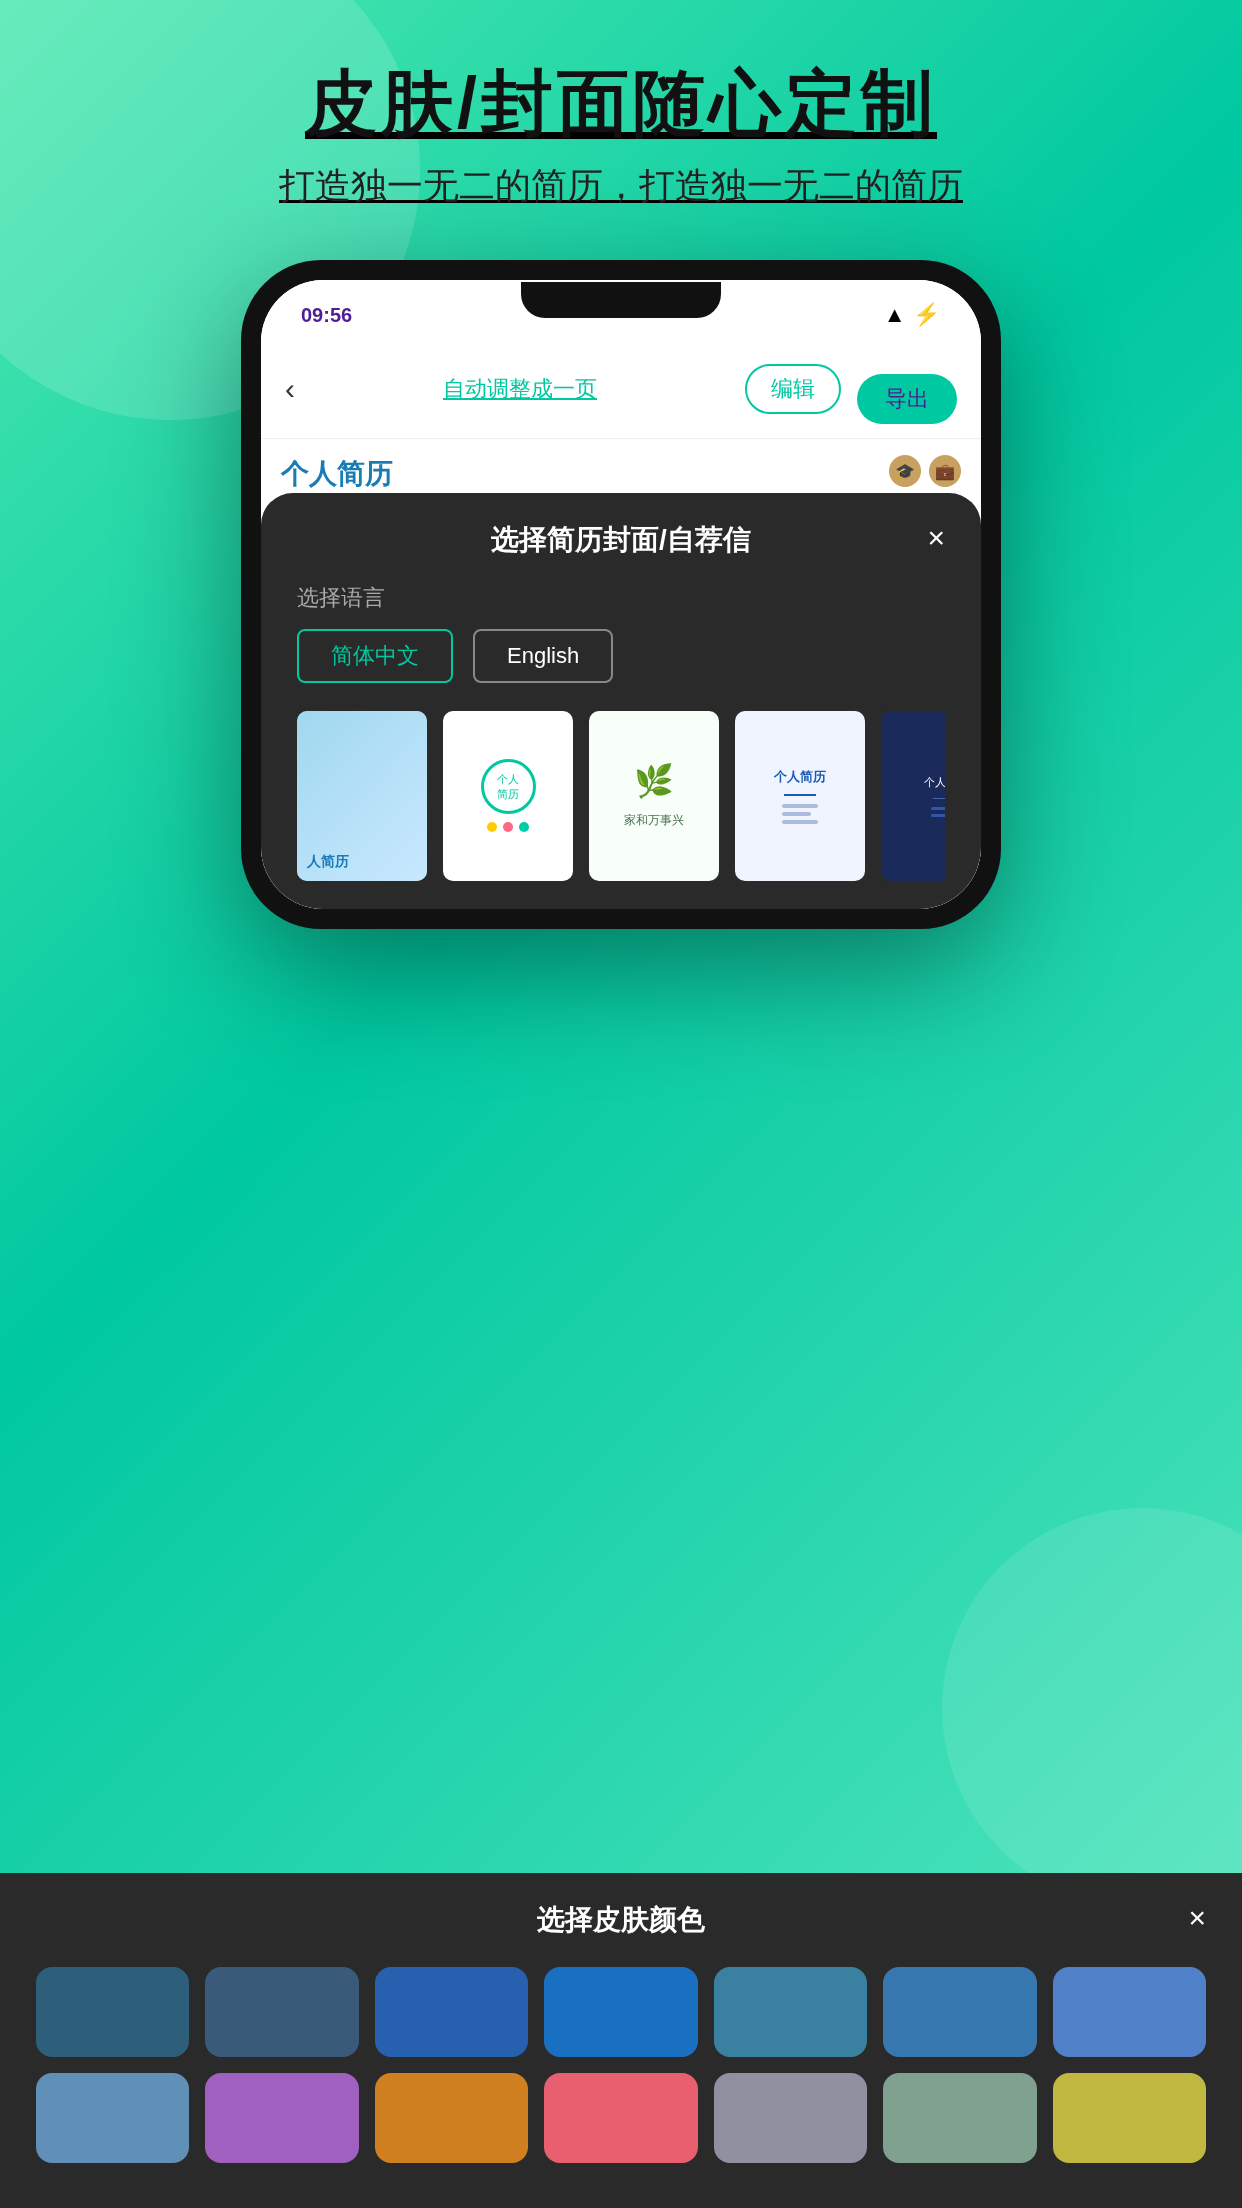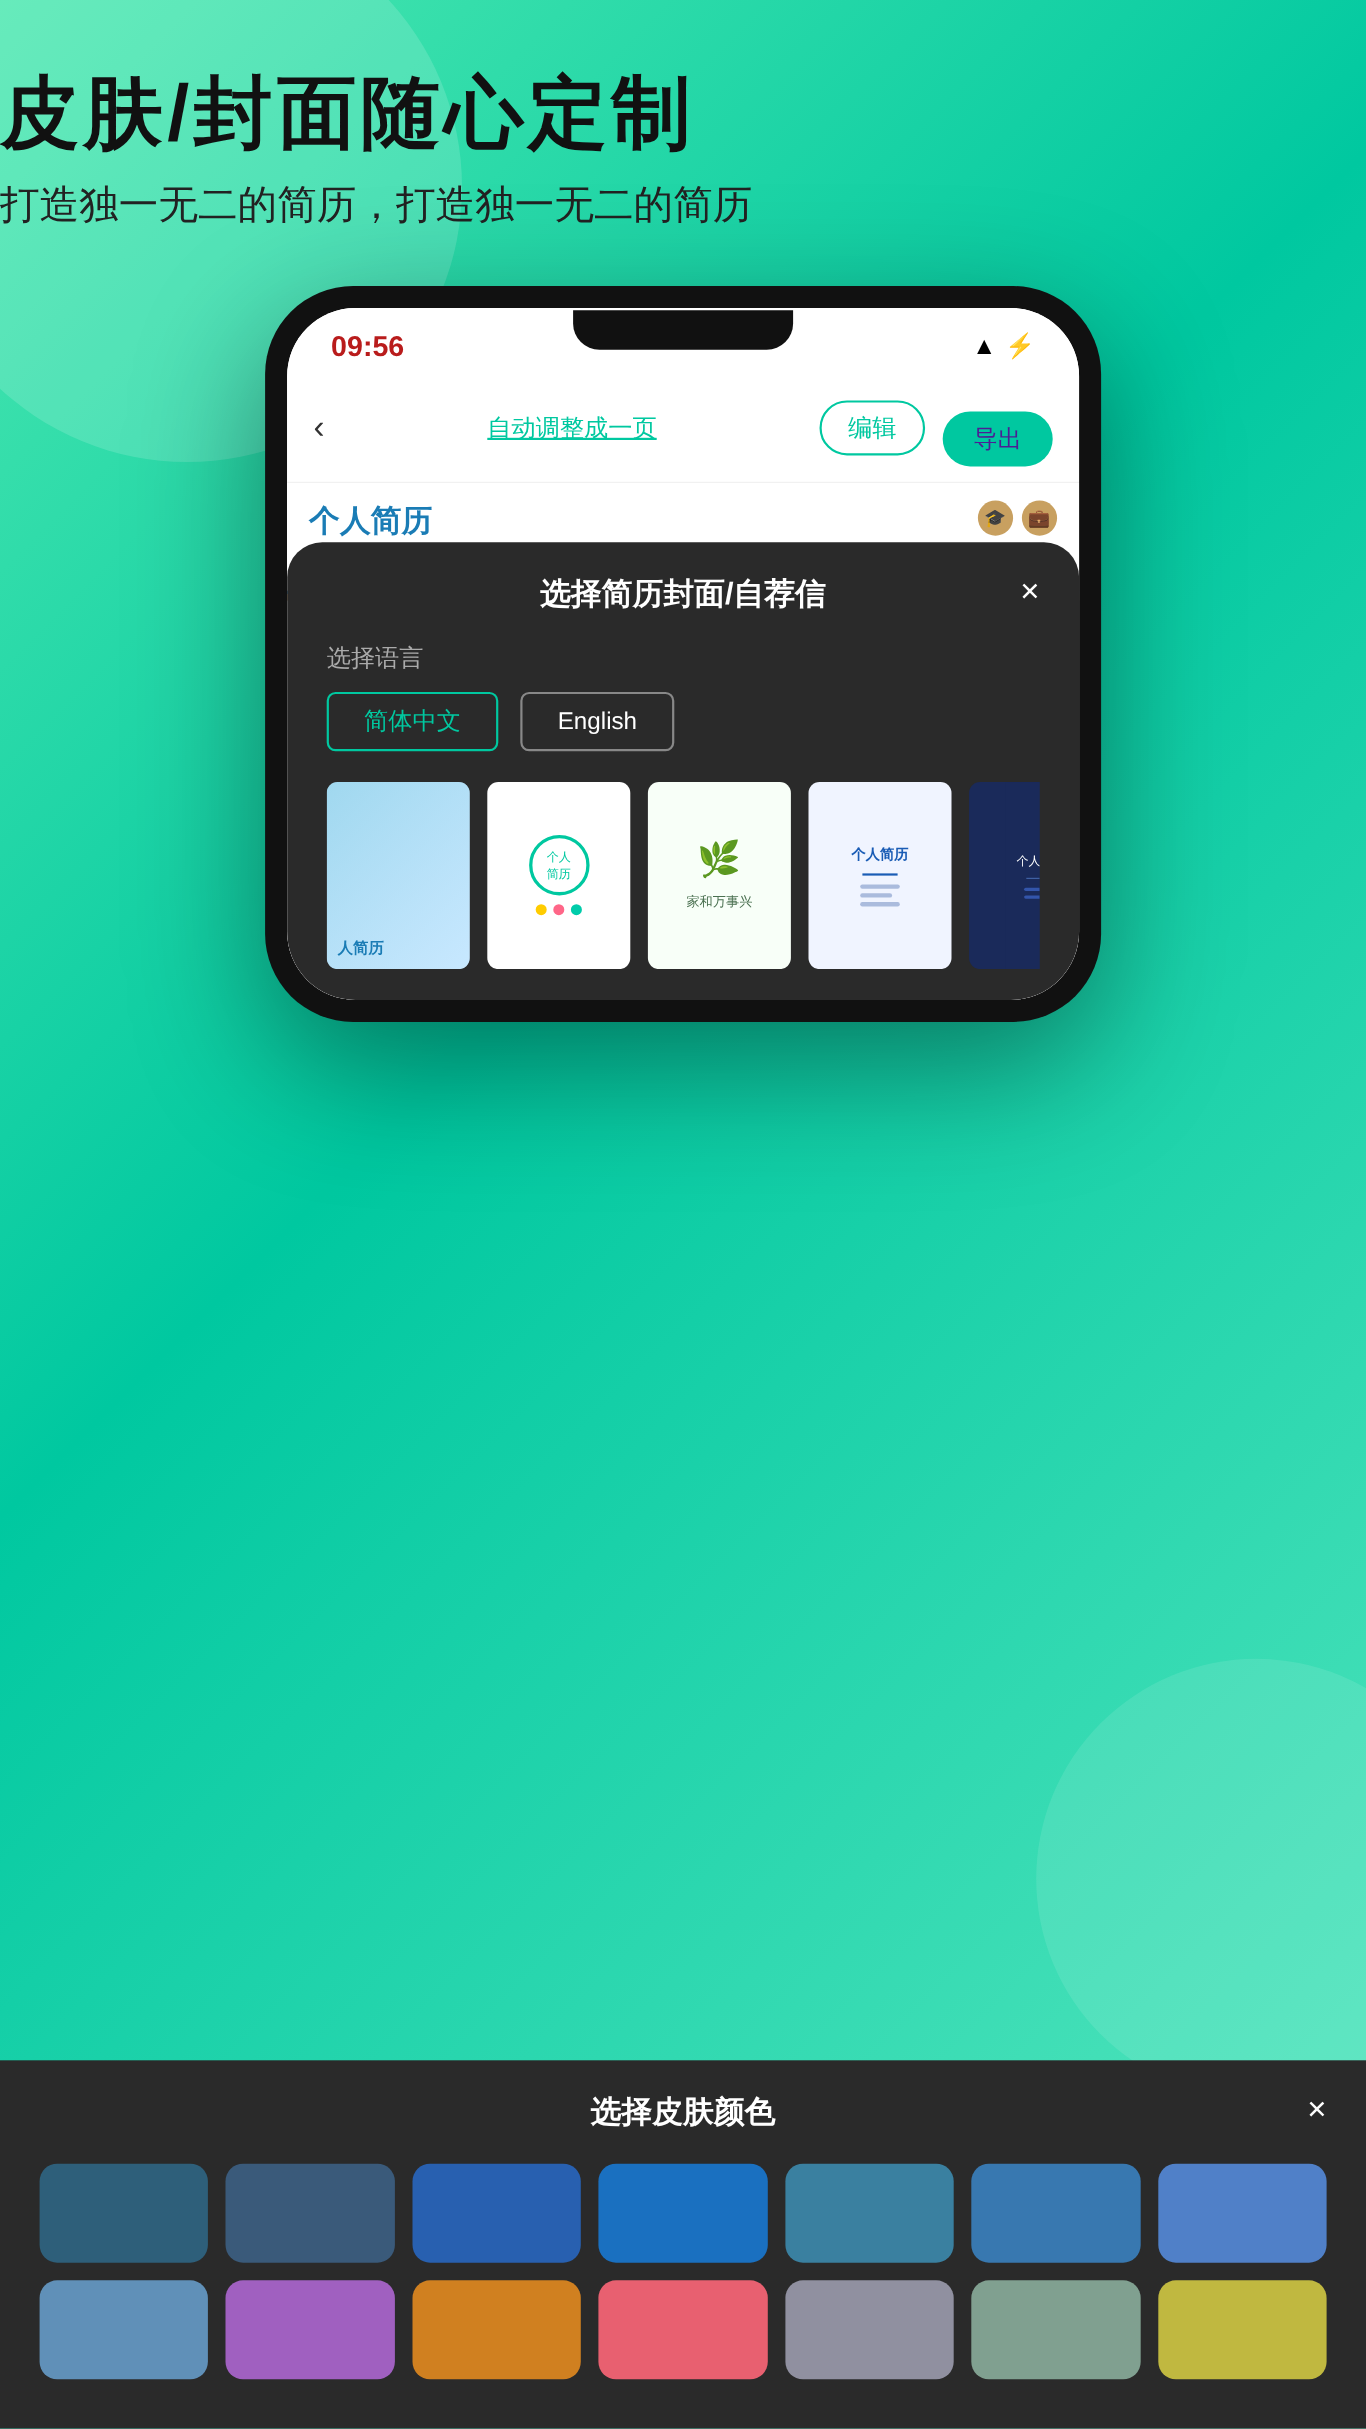--- a/index.html
+++ b/index.html
@@ -23,25 +23,26 @@
     .bg-shape2 {
       position: absolute;
       bottom: 300px; right: -100px;
       width: 400px; height: 400px;
       background: rgba(255,255,255,0.1);
       border-radius: 50%;
     }
 
     
     .header-section {
-      text-align: left;
+      text-align: center;
       padding-top: 60px;
       padding-bottom: 40px;
       position: relative;
       z-index: 2;
+      text-decoration: underline;
     }
     .header-title {
       font-size: 72px;
       font-weight: 900;
       color: #111;
       letter-spacing: 4px;
       line-height: 1.2;
     }
     .header-subtitle {
       font-size: 36px;
@@ -87,23 +88,23 @@
     
     .status-bar {
       background: #fff;
       display: flex;
       justify-content: space-between;
       align-items: center;
       padding: 20px 40px 10px;
       height: 60px;
     }
     .status-time {
-      font-size: 26px;
+      font-size: 20px;
       font-weight: 700;
-      color: #b91c1c;
+      color: #4c1d95;
     }
     .status-icons {
       display: flex;
       align-items: center;
       gap: 8px;
     }
     .wifi-icon, .battery-icon {
       font-size: 22px;
       color: #000;
     }

